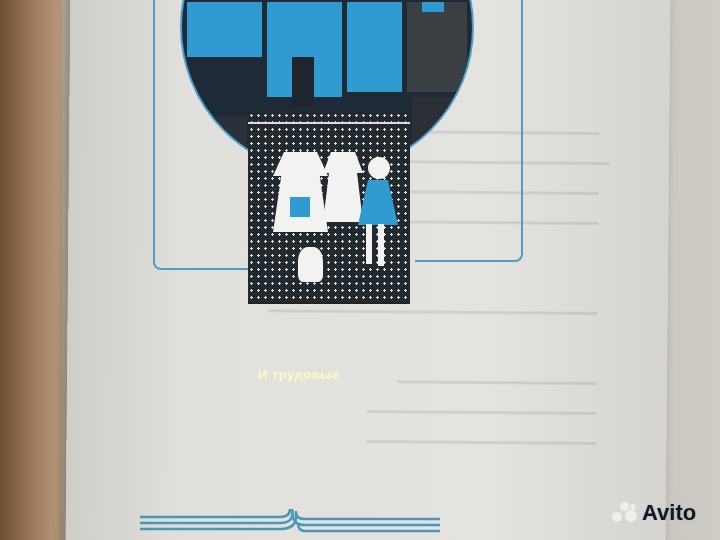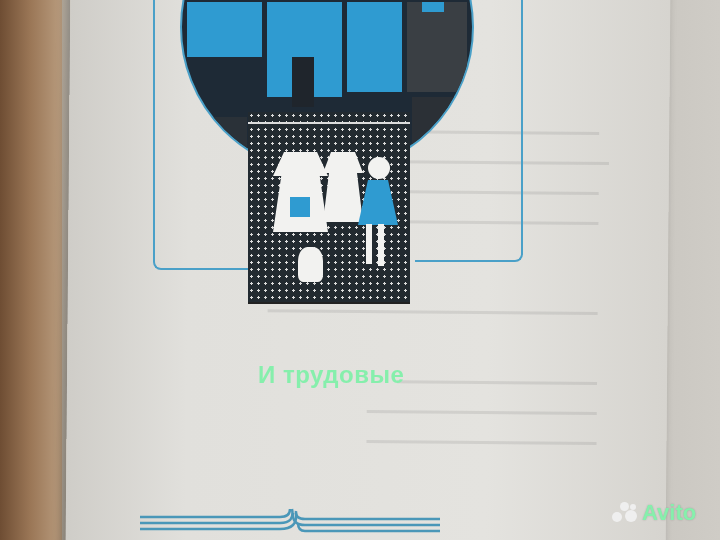--- a/index.html
+++ b/index.html
@@ -19,24 +19,24 @@
   .frame-r{position:absolute;left:265px;top:0;width:106px;height:260px;border:2px solid #4aa0c8;border-top:none;border-left:none;border-radius:0 0 8px 0;}
   .circle{position:absolute;left:30px;top:-120px;width:290px;height:290px;border-radius:50%;border:2px solid #4aa0c8;overflow:hidden;background:#1e2a36;}
   .blue-block{position:absolute;background:#2f9bd1;}
   .dark-block{position:absolute;background:#1f252c;}
   .scene{position:absolute;left:98px;top:112px;width:162px;height:190px;background:#222a30;
     background-image:radial-gradient(#ddd 1px,transparent 1.2px);background-size:7px 7px;}
   .scene-line{position:absolute;left:98px;top:302px;width:162px;height:2px;background:#222;}
   .dress{position:absolute;background:#f2f2f0;}
   .apron{position:absolute;background:#2f9bd1;}
   
-  .title{position:absolute;left:258px;top:360px;font-weight:bold;color:#86efac;font-size:24px;line-height:29px;letter-spacing:.5px;}
+  .title{position:absolute;left:258px;top:360px;font-weight:bold;color:#fef9c3;font-size:13px;line-height:29px;letter-spacing:.5px;}
   .title .l2{display:block;padding-left:0;}
   .ornament{position:absolute;left:140px;top:505px;width:300px;height:30px;}
-  .avito{position:absolute;left:612px;top:500px;color:#86efac;font-size:22px;font-weight:bold;display:flex;align-items:center;gap:4px;text-shadow:0 0 2px rgba(0,0,0,.2);}
+  .avito{position:absolute;left:612px;top:500px;color:#0f172a;font-size:22px;font-weight:bold;display:flex;align-items:center;gap:4px;text-shadow:0 0 2px rgba(0,0,0,.2);}
   .dots{position:relative;width:26px;height:22px;}
   .dots i{position:absolute;border-radius:50%;background:#efefef;}
 </style>
 </head>
 <body>
 
 <div class="wood"></div>
 <div class="right-page"></div>
 <div class="page-edge"></div>
 <div class="page">

